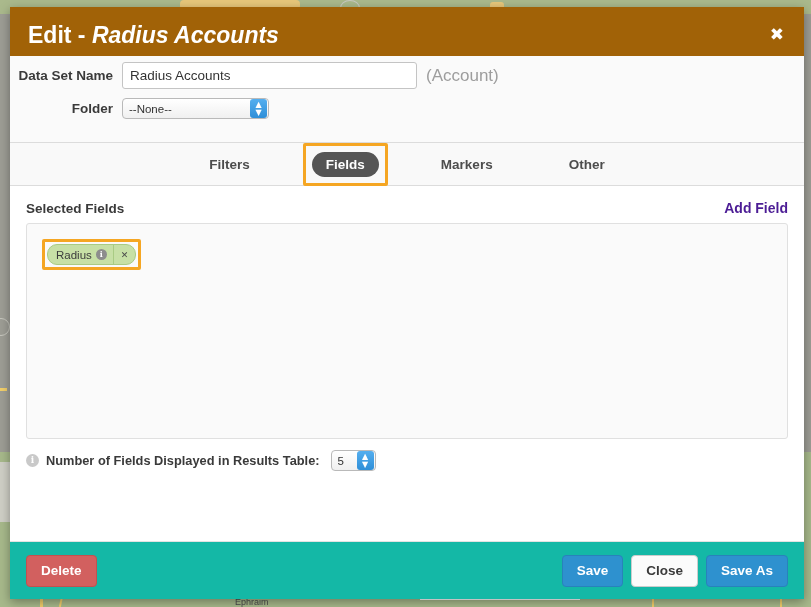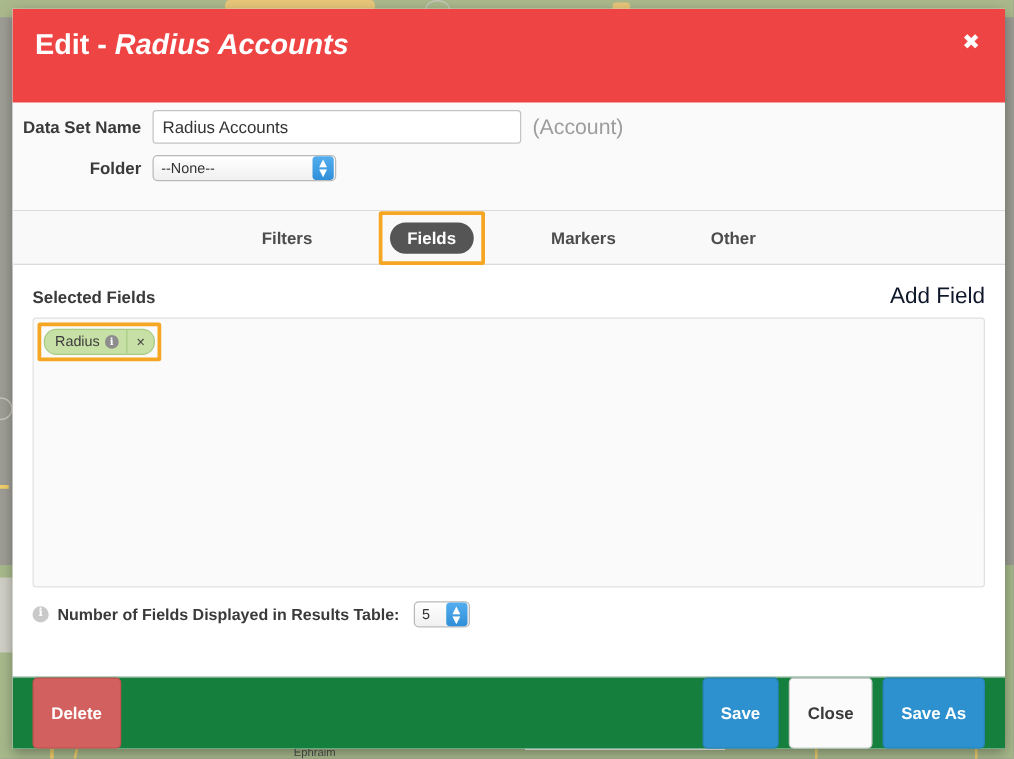--- a/index.html
+++ b/index.html
@@ -60,22 +60,22 @@
     position: absolute;
     left: 10px;
     top: 7px;
     width: 794px;
     height: 592px;
     background: #ffffff;
     box-shadow: 0 3px 10px rgba(0,0,0,0.35);
     overflow: hidden;
   }
   #modal-header {
-    height: 75px;
-    background: #ef4444;
+    height: 49px;
+    background: #a16207;
     position: relative;
   }
   #modal-title {
     position: absolute;
     left: 18px;
     top: 15px;
     color: #ffffff;
     font-size: 23px;
     font-weight: bold;
   }
@@ -218,32 +218,32 @@
     align-items: baseline;
     justify-content: space-between;
     margin-bottom: 7px;
   }
   #selected-fields-label {
     font-size: 13.5px;
     font-weight: bold;
     color: #3a3a3a;
   }
   #add-field-link {
-    font-size: 18px;
-    font-weight: normal;
-    color: #0f172a;
+    font-size: 14px;
+    font-weight: bold;
+    color: #4c1d95;
     text-decoration: none;
     cursor: pointer;
   }
   #fields-box {
     border: 1px solid #e0e0e0;
     background: #fafafa;
     height: 216px;
     border-radius: 3px;
-    padding: 8px;
+    padding: 20px;
     box-sizing: border-box;
     position: relative;
   }
   .field-chip-wrap {
     display: inline-block;
     position: relative;
   }
   .field-chip-wrap.highlighted::after {
     content: "";
     position: absolute;
@@ -320,22 +320,23 @@
     width: 45px;
     margin-left: 4px;
   }
 
   
   #modal-footer {
     position: absolute;
     left: 0; right: 0; bottom: 0;
     height: 58px;
     border-top: 1px solid #e2e2e2;
-    background: #15803d;
-    display: flex;
+    background: #14b8a6;
+    display: flex;
+    align-items: center;
     padding: 0 16px;
     box-sizing: border-box;
   }
   .btn {
     font-size: 13.5px;
     font-weight: bold;
     border-radius: 4px;
     padding: 7px 14px;
     cursor: pointer;
     border: 1px solid transparent;

